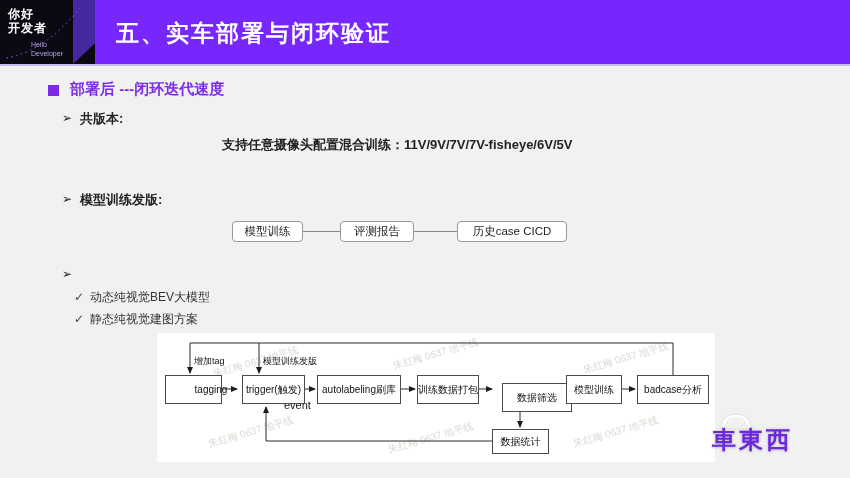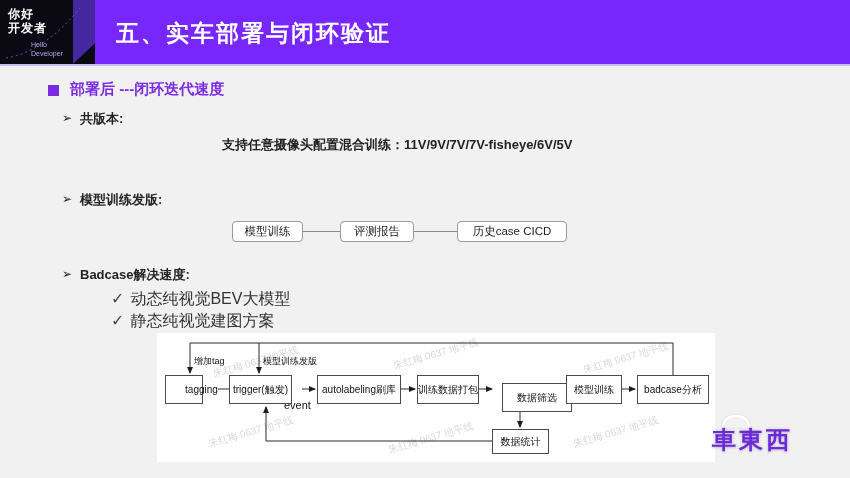--- a/index.html
+++ b/index.html
@@ -25,21 +25,21 @@
   
   .li-marker{position:absolute;font-size:12px;color:#222;}
   .li-label{position:absolute;font-size:13px;font-weight:bold;color:#222;}
   .support-text{position:absolute;left:222px;top:136px;font-size:13px;font-weight:600;color:#222;}
   
   .rel-box{position:absolute;top:221px;height:21px;background:#ffffff;border:1px solid #9a9a9a;
            border-radius:4px;display:flex;align-items:center;justify-content:center;
            font-size:11.5px;color:#222;box-sizing:border-box;white-space:nowrap;}
   .rel-line{position:absolute;top:231px;height:1px;background:#8a8a8a;}
   
-  .check-item{position:absolute;font-size:16px;color:#333;white-space:nowrap;margin-left:37px;}
+  .check-item{position:absolute;font-size:12px;color:#333;white-space:nowrap;}
   .check-item .ck{margin-right:6px;color:#444;}
   
   .panel{position:absolute;left:157px;top:333px;width:558px;height:129px;background:#ffffff;}
   .fc-svg{position:absolute;left:0;top:0;z-index:1;}
   .fc-box{position:absolute;background:#ffffff;border:1px solid #4a4a4a;display:flex;align-items:center;
           justify-content:center;font-size:10px;color:#111;box-sizing:border-box;white-space:nowrap;z-index:2;}
   .fc-main{top:42px;height:29px;}
   .fc-label{position:absolute;font-size:9px;color:#111;z-index:2;white-space:nowrap;}
   .fc-event{position:absolute;left:127px;top:66px;font-size:11px;color:#111;z-index:2;}
   .fc-wm{position:absolute;font-size:10px;color:#b3a79c;opacity:.45;transform:rotate(-16deg);
@@ -85,21 +85,20 @@
   <span class="li-marker" style="left:62px;top:192px;">➢</span>
   <span class="li-label" style="left:80px;top:191px;">模型训练发版:</span>
 
   <div class="rel-box" style="left:232px;width:71px;">模型训练</div>
   <div class="rel-line" style="left:303px;width:37px;"></div>
   <div class="rel-box" style="left:340px;width:74px;">评测报告</div>
   <div class="rel-line" style="left:414px;width:43px;"></div>
   <div class="rel-box" style="left:457px;width:110px;">历史case CICD</div>
 
   <span class="li-marker" style="left:62px;top:267px;">➢</span>
-  <span class="li-label" style="left:80px;top:266px;">Badcase解决速度:</span>
 
   <div class="check-item" style="left:74px;top:289px;">
     <span class="ck">✓</span><span>动态纯视觉BEV大模型</span>
   </div>
   <div class="check-item" style="left:74px;top:311px;">
     <span class="ck">✓</span><span>静态纯视觉建图方案</span>
   </div>
 
   <div class="panel">
     <div class="fc-wm" style="left:55px;top:22px;">朱红梅 0637 地平线</div>
@@ -126,22 +125,22 @@
         <line x1="102" y1="10" x2="102" y2="40" marker-end="url(#ah)"></line>
         <line x1="363" y1="71" x2="363" y2="94" marker-end="url(#ah)"></line>
         <polyline points="335,108 109,108 109,74" marker-end="url(#ah)"></polyline>
       </g>
     </svg>
 
     <div class="fc-label" style="left:37px;top:22px;">增加tag</div>
     <div class="fc-label" style="left:106px;top:22px;">模型训练发版</div>
     <div class="fc-event">event</div>
 
-    <div class="fc-box fc-main" style="left:8px;width:38px;padding-left:35px;">tagging</div>
-    <div class="fc-box fc-main" style="left:72px;width:63px;">trigger(触发)</div>
+    <div class="fc-box fc-main" style="left:8px;width:57px;padding-left:35px;">tagging</div>
+    <div class="fc-box fc-main" style="left:85px;width:63px;">trigger(触发)</div>
     <div class="fc-box fc-main" style="left:160px;width:84px;">autolabeling刷库</div>
     <div class="fc-box fc-main" style="left:260px;width:62px;">训练数据打包</div>
     <div class="fc-box fc-main" style="left:345px;width:70px;margin-top:8px;">数据筛选</div>
     <div class="fc-box fc-main" style="left:409px;width:56px;">模型训练</div>
     <div class="fc-box fc-main" style="left:480px;width:72px;">badcase分析</div>
     <div class="fc-box" style="left:335px;top:96px;width:57px;height:25px;">数据统计</div>
   </div>
 
   <div class="brand-arc"></div>
   <div class="brand">車東西</div>

